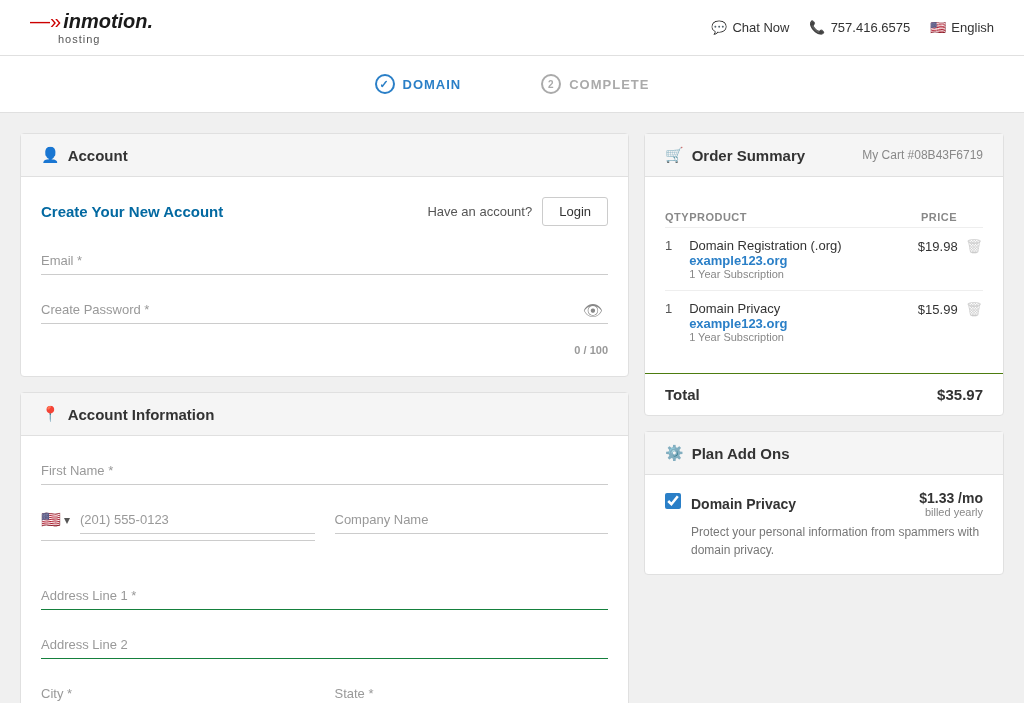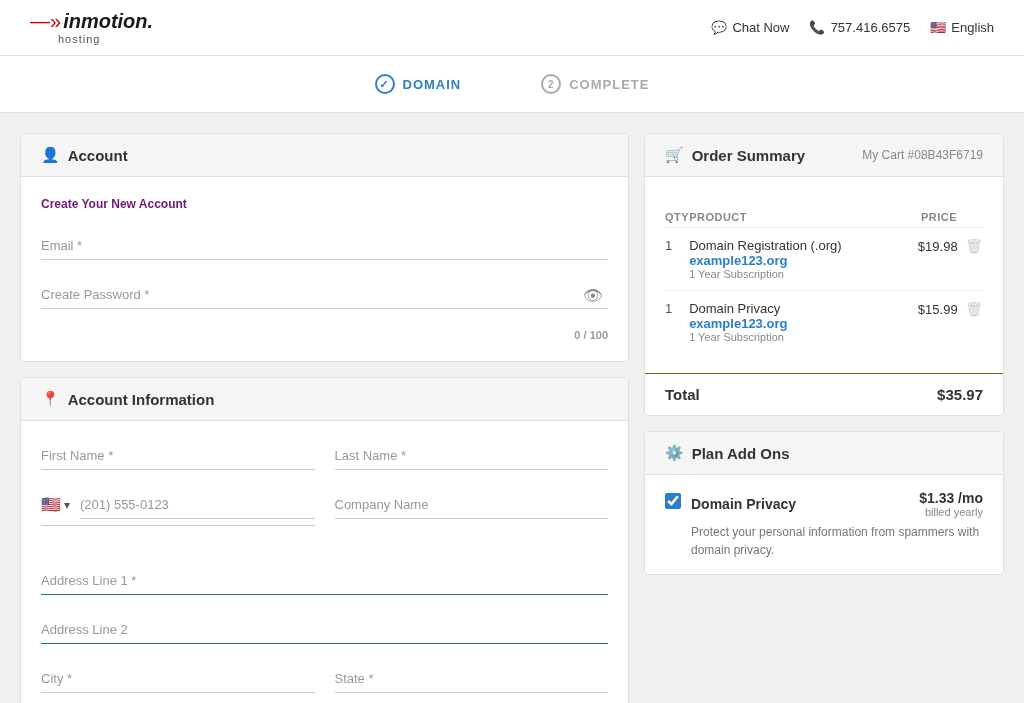--- a/index.html
+++ b/index.html
@@ -163,23 +163,23 @@
     }
 
     
     .account-top-row {
       display: flex;
       align-items: center;
       justify-content: space-between;
       margin-bottom: 20px;
     }
     .account-title {
-      font-size: 12px;
-      font-weight: bold;
-      color: #701a75;
+      font-size: 15px;
+      font-weight: bold;
+      color: #0369a1;
     }
     .account-login-area {
       display: flex;
       align-items: center;
       gap: 10px;
       font-size: 13px;
       color: #555;
     }
     .login-btn {
       border: 1px solid #ccc;
@@ -477,20 +477,24 @@
   <div class="left-column">
 
     <div class="section-card">
       <div class="section-header">
         <span>👤</span>
         <span>Account</span>
       </div>
       <div class="section-body">
         <div class="account-top-row">
           <span class="account-title">Create Your New Account</span>
+          <div class="account-login-area">
+            <span>Have an account?</span>
+            <button class="login-btn">Login</button>
+          </div>
         </div>
         <div class="form-field">
           <input type="email" placeholder="Email *" style="">
         </div>
         <div class="form-field password-wrapper">
           <input type="password" placeholder="Create Password *" style="">
           <span class="eye-icon">👁</span>
         </div>
         <div class="char-count">0 / 100</div>
       </div>
@@ -499,23 +503,20 @@
     <div class="section-card">
       <div class="section-header">
         <span>📍</span>
         <span>Account Information</span>
       </div>
       <div class="info-form">
 
         <div class="form-row">
           <div class="form-col">
             <input type="text" placeholder="First Name *" style="">
-          </div>
-          <div class="form-col">
-            <input type="text" placeholder="Last Name *" style="">
           </div>
         </div>
 
         <div class="form-row">
           <div class="form-col">
             <div class="phone-row">
               <div class="phone-flag">
                 <span class="flag">🇺🇸</span>
                 <span>▾</span>
               </div>

